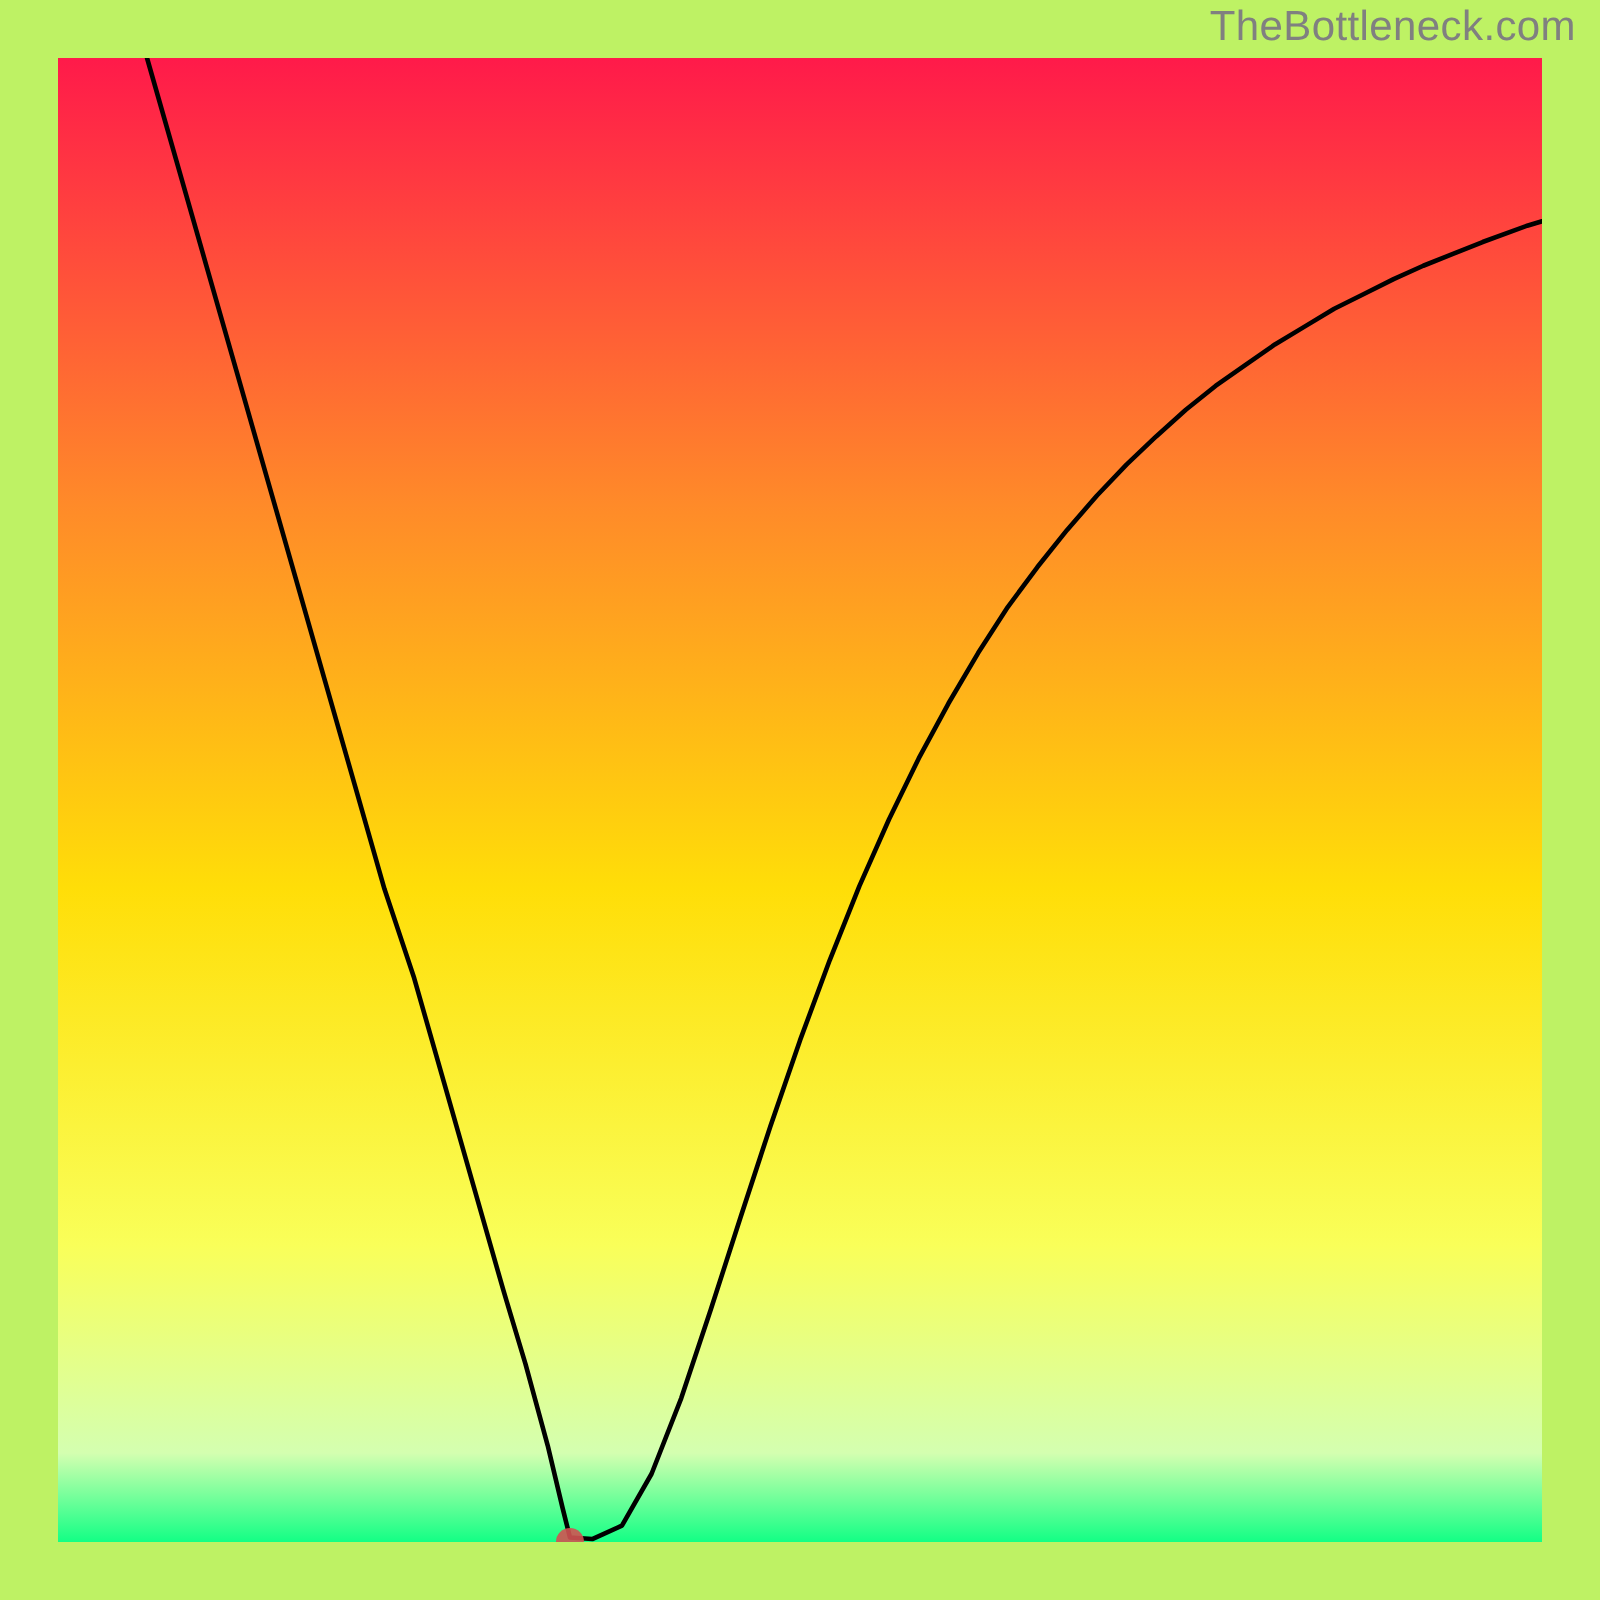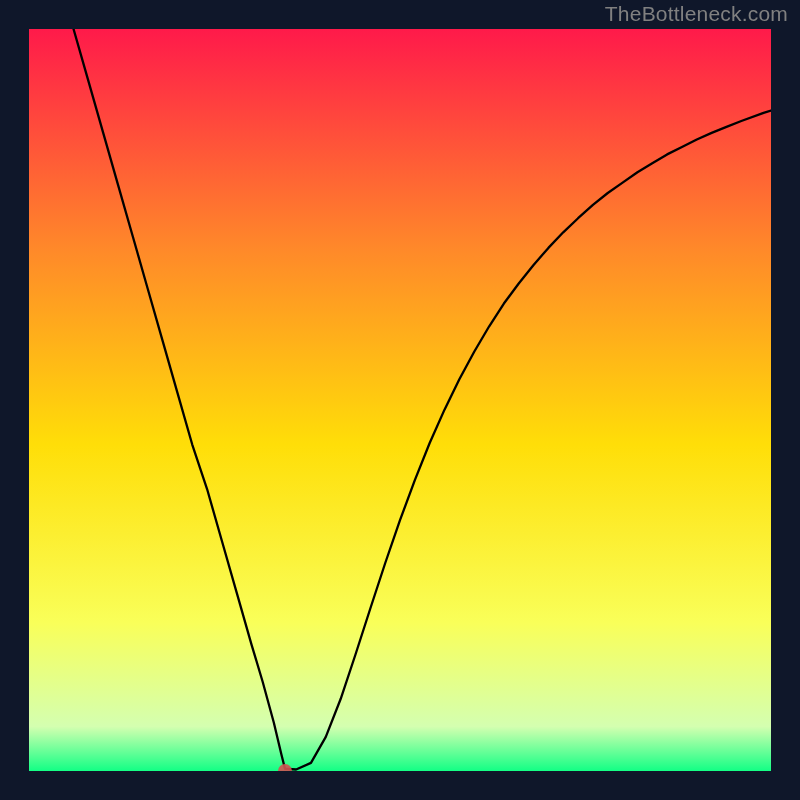--- a/index.html
+++ b/index.html
@@ -8,21 +8,21 @@
     width: 800px;
     height: 800px;
     overflow: hidden;
     background: #000;
     font-family: Arial, Helvetica, sans-serif;
   }
   .stage {
     position: relative;
     width: 800px;
     height: 800px;
-    background: #0f172a;
+    background: #bef264;
   }
   .watermark {
     position: absolute;
     top: 2px;
     right: 12px;
     color: #808080;
     font-size: 21px;
     letter-spacing: 0.2px;
     font-weight: 400;
     z-index: 10;

